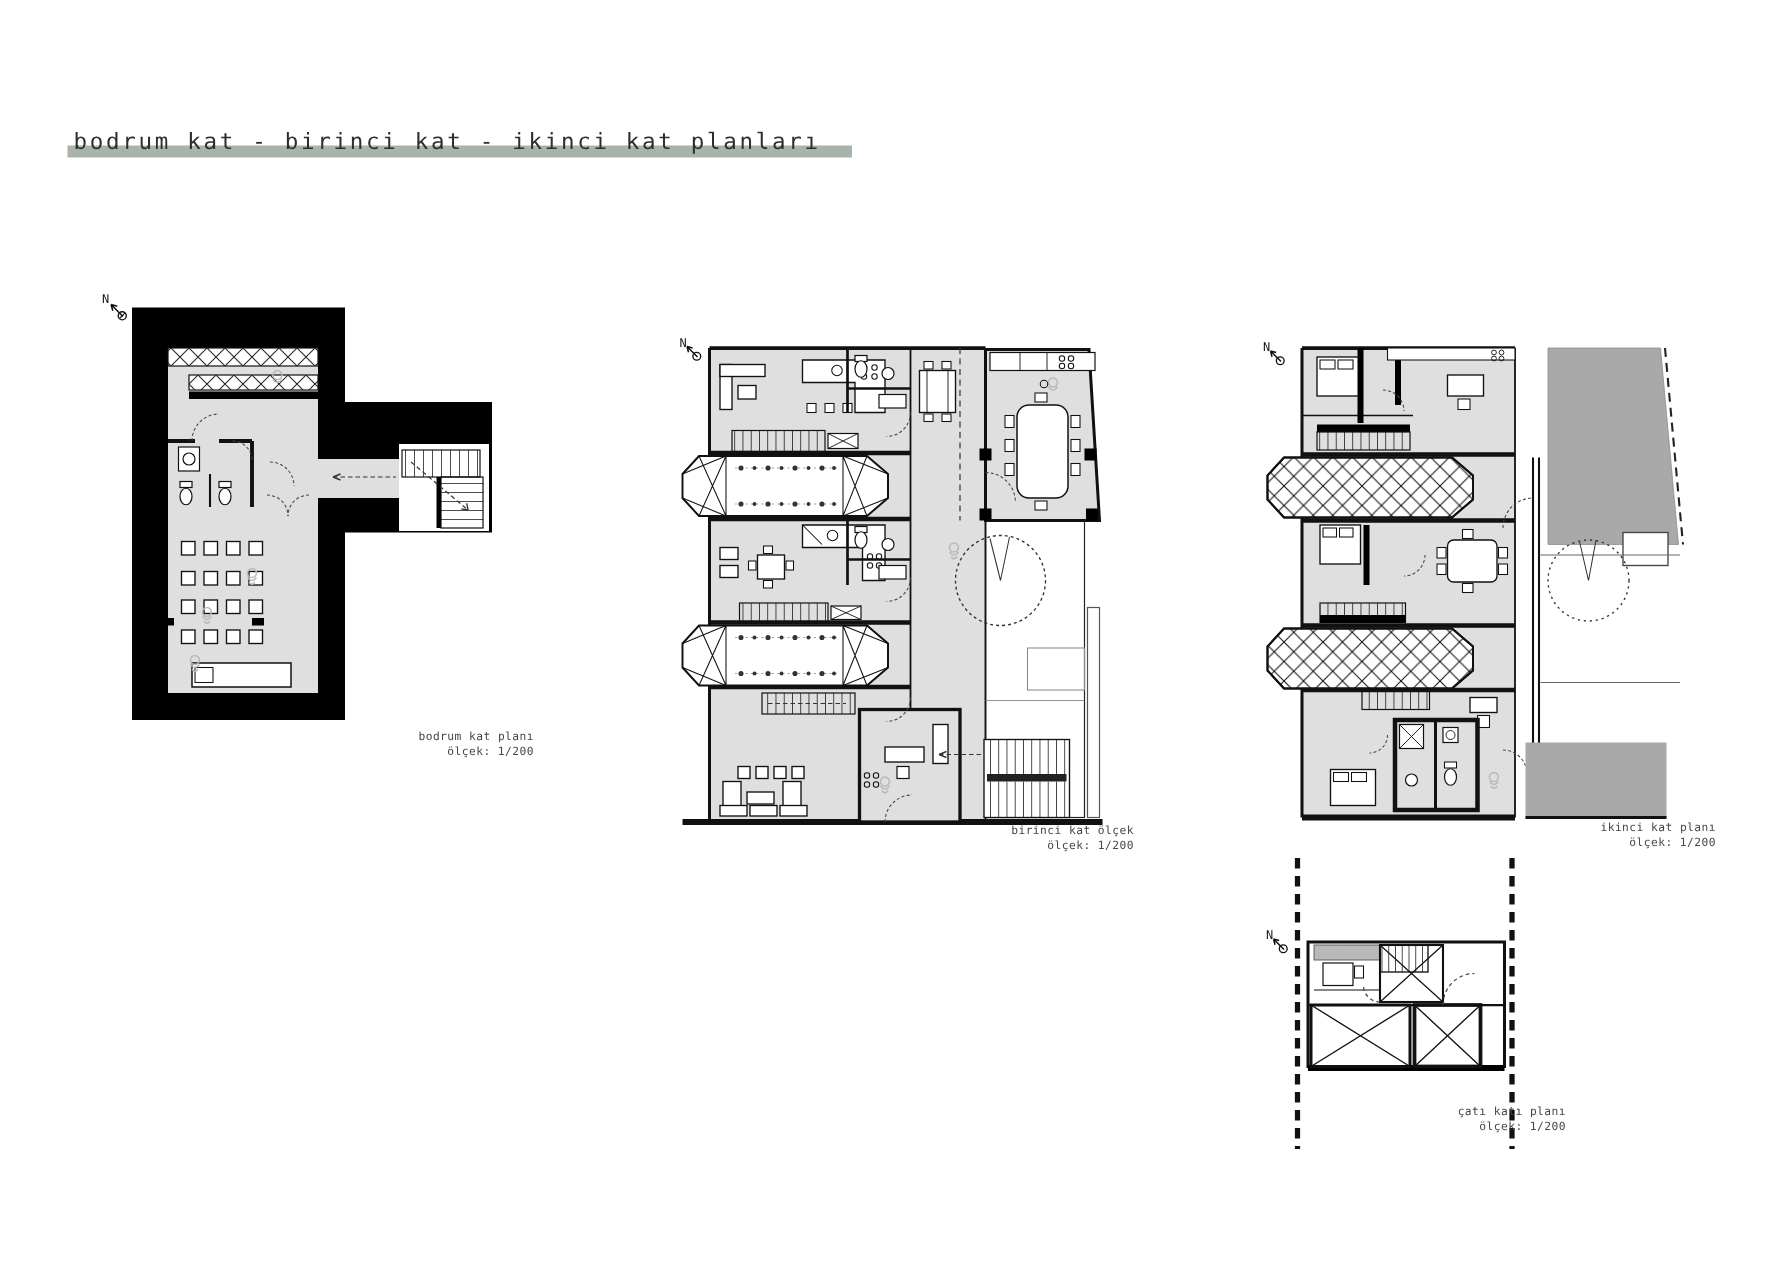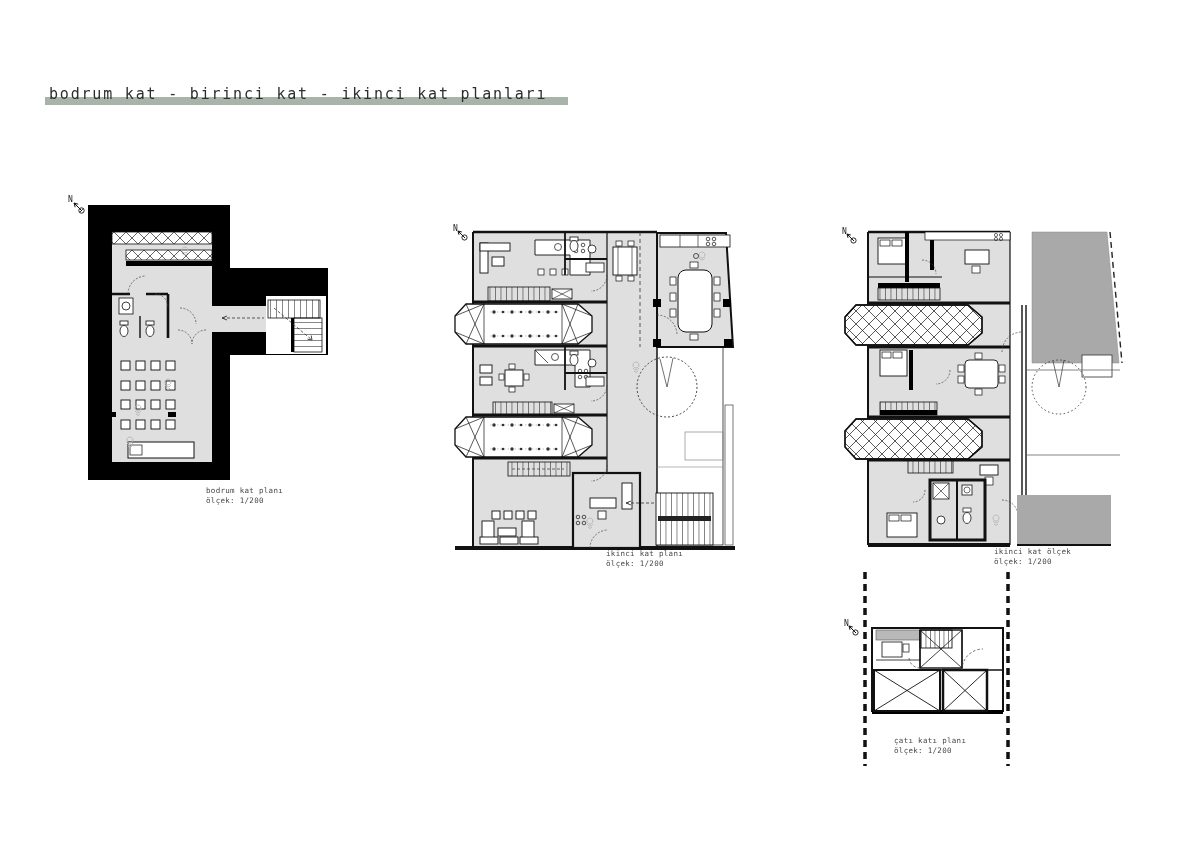--- a/index.html
+++ b/index.html
@@ -4,21 +4,21 @@
 <style>
   html,body{margin:0;padding:0;background:#fff;}
   .sheet{position:relative;width:1191px;height:842px;background:#ffffff;overflow:hidden;
          font-family:"Liberation Sans",sans-serif;}
   .title{position:absolute;left:49px;top:86px;z-index:2;
          font-family:"DejaVu Sans Mono",monospace;font-size:15px;line-height:16px;
          letter-spacing:1.8px;color:#2e2e2e;white-space:nowrap;}
   .title-bar{position:absolute;left:45px;top:97px;width:523px;height:8px;
              background:#a8b4aa;z-index:1;}
   .plan{position:absolute;}
-  .caption{position:absolute;width:150px;text-align:left;
+  .caption{position:absolute;width:150px;text-align:right;
            font-family:"DejaVu Sans Mono",monospace;font-size:7.5px;line-height:9.5px;
            letter-spacing:0.3px;color:#474747;}
   .nlabel{font:8px "DejaVu Sans Mono",monospace;fill:#1a1a1a;}
   svg{display:block;}
 </style>
 </head>
 <body>
 
 <div class="sheet">
 
@@ -367,21 +367,21 @@
     </g>
 
     <g stroke="#444" stroke-width="0.7" fill="none" stroke-dasharray="2 1.5">
       <path d="M167,60 A16,16 0 0 1 151,76"></path>
       <path d="M167,170 A16,16 0 0 1 151,186"></path>
       <path d="M167,250 A16,16 0 0 1 151,266"></path>
       <path d="M217,100 A20,20 0 0 1 237,120"></path>
     </g>
   </svg>
   <div class="caption" style="left:606px;top:549px">
-    <div>ikinci kat planı</div>
+    <div>birinci kat ölçek</div>
     <div>ölçek: 1/200</div>
   </div>
 
   <svg class="plan" style="left:830px;top:220px" width="300" height="350" viewBox="0 0 300 350">
     <defs>
       <pattern id="p3r" width="5.5" height="10" patternUnits="userSpaceOnUse">
         <line x1="0" y1="0" x2="0" y2="10" stroke="#111" stroke-width="1"></line>
       </pattern>
       <pattern id="p3x" width="13" height="13" patternUnits="userSpaceOnUse">
         <path d="M0,0 L13,13 M13,0 L0,13" stroke="#111" stroke-width="0.7" fill="none"></path>
@@ -498,21 +498,21 @@
     <g>
       <path d="M192,85 V325 M196,85 V325" stroke="#111" stroke-width="1.4" fill="none"></path>
       <path d="M197,150 H290 M197,235 H290" stroke="#666" stroke-width="0.8" fill="none"></path>
       <circle cx="229" cy="167" r="27" fill="none" stroke="#333" stroke-width="0.9" stroke-dasharray="1.5 2.5"></circle>
       <path d="M223,141 L229,167 L234,140" stroke="#333" stroke-width="0.7" fill="none"></path>
       <rect x="187" y="275" width="94" height="50" fill="#a9a9a9"></rect>
       <path d="M187,325 H281" stroke="#111" stroke-width="2"></path>
     </g>
   </svg>
   <div class="caption" style="left:994px;top:547px">
-    <div>ikinci kat ölçek</div>
+    <div>ikinci kat planı</div>
     <div>ölçek: 1/200</div>
   </div>
 
   <svg class="plan" style="left:840px;top:570px" width="190" height="200" viewBox="0 0 190 200">
     <defs>
       <pattern id="p4r" width="4.5" height="10" patternUnits="userSpaceOnUse">
         <line x1="0" y1="0" x2="0" y2="10" stroke="#111" stroke-width="1"></line>
       </pattern>
     </defs>
 

